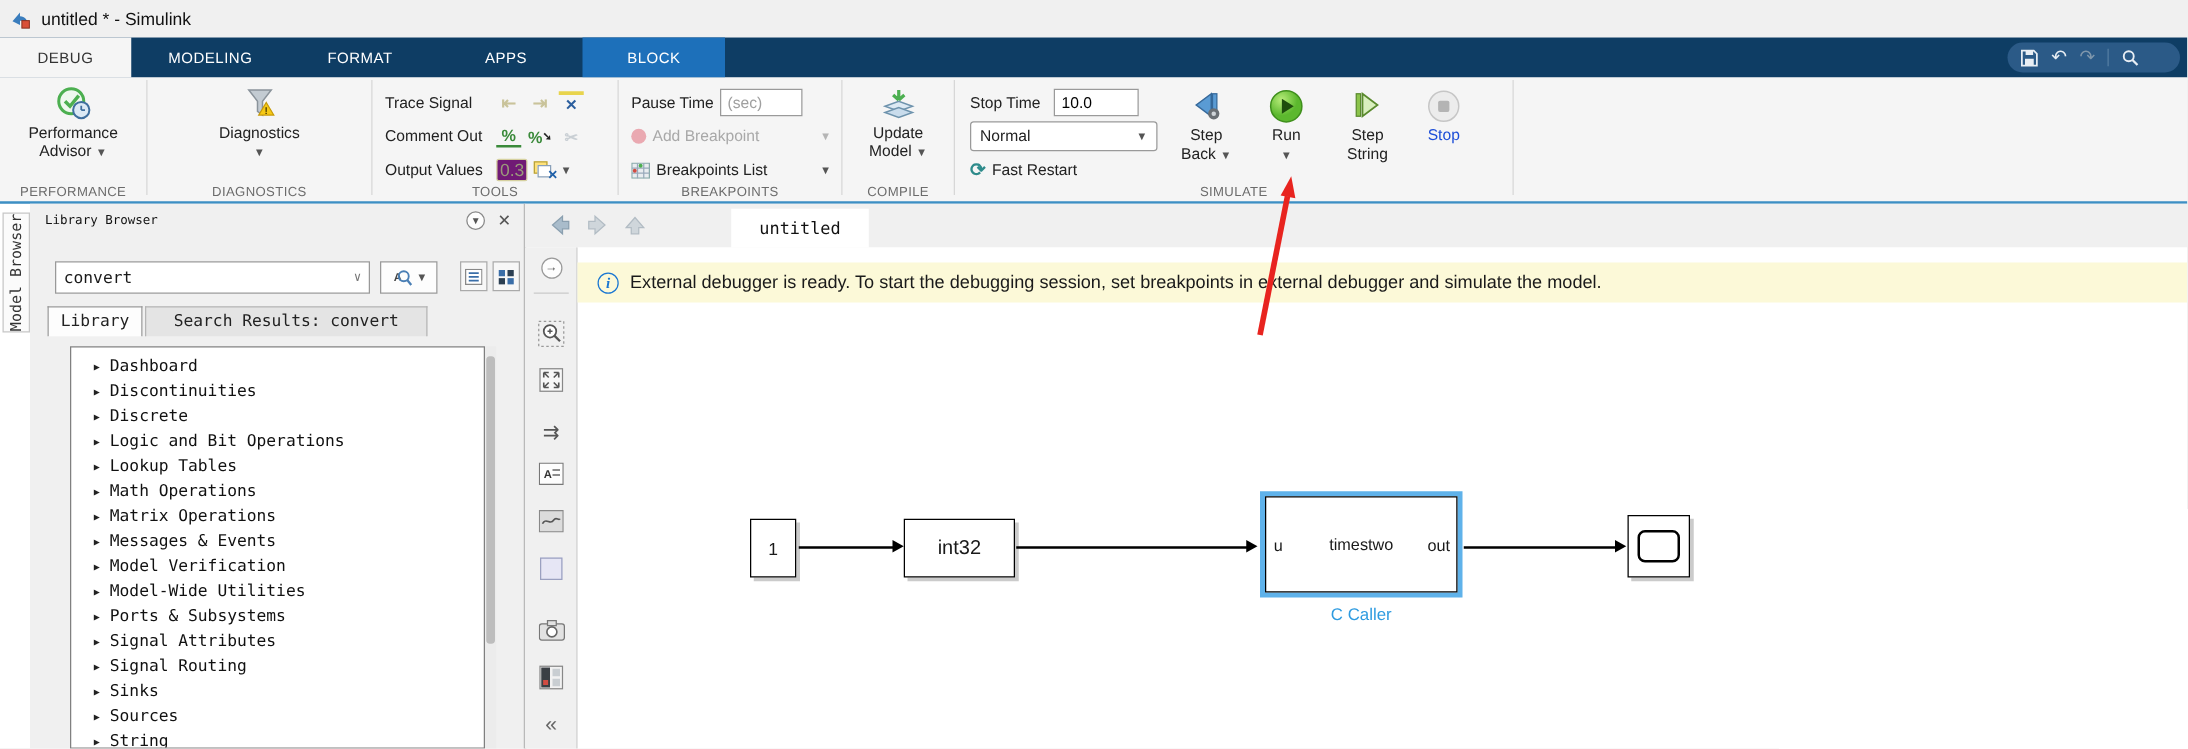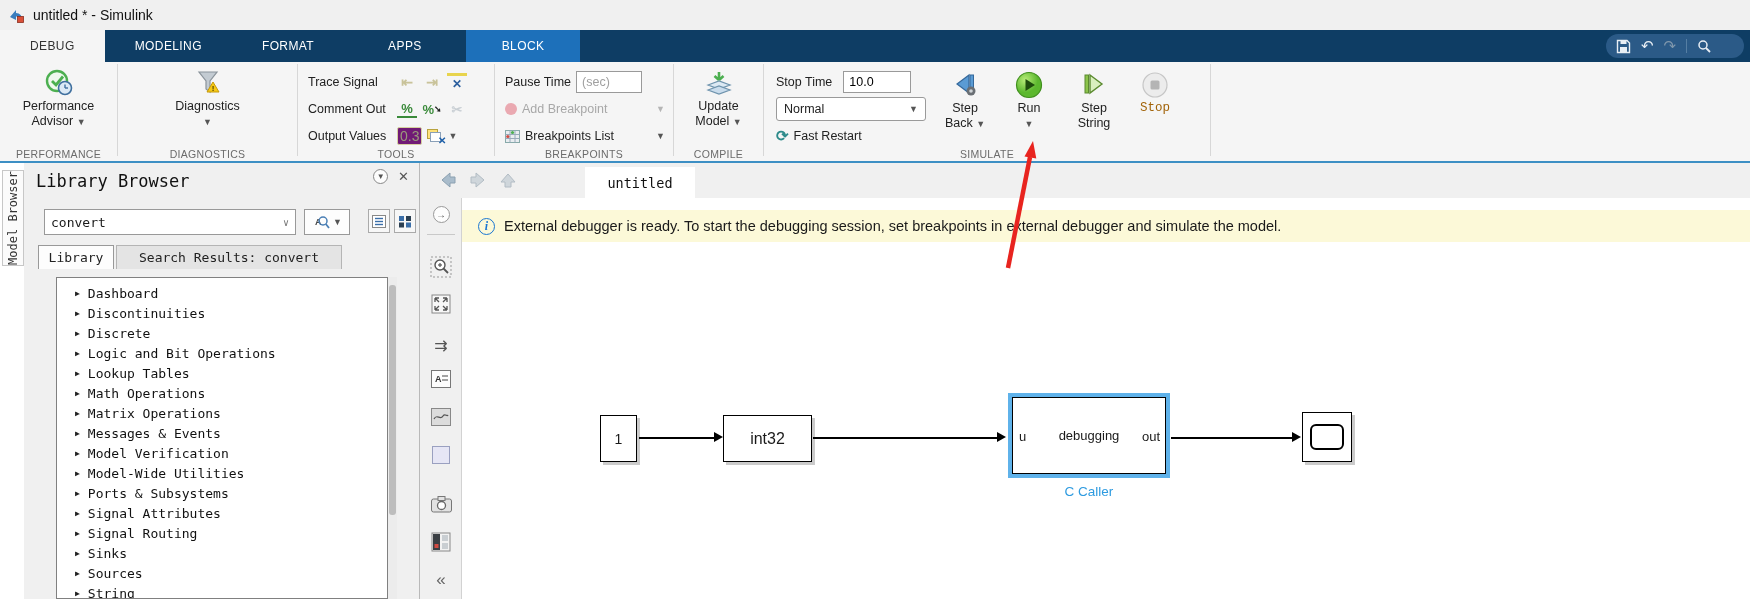--- a/index.html
+++ b/index.html
@@ -27,21 +27,21 @@
   .ribbon { position:absolute; left:0; top:62px; width:1750px; height:101px;
     background:#f5f5f5; border-bottom:2px solid #3d8fc4; display:flex; }
   .rsec { position:relative; height:99px; flex:0 0 auto; }
   .rsec .seclabel { position:absolute; bottom:1px; left:0; width:100%; text-align:center;
     font-size:10.5px; color:#6b6b6b; letter-spacing:.3px; }
   .rdiv { flex:0 0 1px; background:#d7d7d7; height:92px; margin-top:2px; }
   .bigbtns { display:flex; justify-content:center; gap:8px; padding-top:5px; }
   .bigbtn { display:flex; flex-direction:column; align-items:center; width:84px; cursor:default; }
   .bigbtn .bicon { height:32px; display:flex; align-items:center; justify-content:center; }
   .bigbtn .blabel { font-size:12.5px; color:#222; line-height:15px; text-align:center; }
-  .bigbtn.disabled .blabel { color:#a16207;font-family:Liberation Mono, monospace; }
+  .bigbtn.disabled .blabel { color:#1d4ed8; }
   .caret { font-size:9px; color:#555; }
   .rows { display:flex; flex-direction:column; gap:3px; padding:8px 8px 0 10px; }
   .rrow { display:flex; align-items:center; height:24px; gap:5px; font-size:12.5px; color:#222; }
   .gray { color:#a8a8a8; }
   
   .mini { display:inline-flex; align-items:center; justify-content:center;
     width:20px; height:18px; font-size:13px; }
   .pct { font-weight:bold; color:#3a8a3a; border-bottom:2px solid #3a8a3a; line-height:13px; }
   .pct2 { font-weight:bold; color:#3a8a3a; }
   .pctd { font-weight:bold; color:#c9cfd4; }
@@ -59,21 +59,21 @@
     display:flex; align-items:center; justify-content:space-between; padding:0 7px; font-size:12.5px; }
   .bpdot { width:12px; height:12px; border-radius:50%; background:#eaa9b1; display:inline-block; }
   
   .modeltab { position:absolute; left:2px; top:170px; width:22px; height:96px;
     background:#fbfbfb; border:1px solid #c7c7c7; display:flex; align-items:center; justify-content:center; }
   .modeltab span { writing-mode:vertical-rl; transform:rotate(180deg);
     font-family:"DejaVu Sans Mono", monospace; font-size:12px; color:#333; }
   .libpanel { position:absolute; left:24px; top:163px; width:396px; height:436px;
     background:#f0f0f0; border-right:1px solid #b9b9b9; }
   .libhead { position:absolute; left:12px; top:8px; font-family:"DejaVu Sans Mono", monospace;
-    font-size:17px; color:#111; }
+    font-size:10px; color:#111; }
   .libhead-icons { position:absolute; right:10px; top:6px; display:flex; gap:10px; align-items:center; }
   .circlecaret { width:15px; height:15px; border:1px solid #888; border-radius:50%;
     display:flex; align-items:center; justify-content:center; font-size:8px; color:#555; background:#fdfdfd; }
   .closex { color:#555; font-size:13px; }
   .searchrow { position:absolute; left:20px; top:46px; display:flex; align-items:center; }
   .combo { width:252px; height:26px; background:#fff; border:1px solid #999;
     display:flex; align-items:center; justify-content:space-between; padding:0 6px;
     font-family:"DejaVu Sans Mono", monospace; font-size:13px; }
   .searchbtn { margin-left:8px; width:46px; height:26px; border:1px solid #999; background:#fdfdfd;
     display:flex; align-items:center; justify-content:center; gap:3px; }
@@ -554,21 +554,21 @@
     <span>1</span>
   </div>
 
   <div class="blk" style="left:723px;top:415px;width:89px;height:47px;font-size:16px">
     <span>int32</span>
   </div>
 
   <div class="ccaller">
     <div class="inner">
       <span class="port" style="left:6px">u</span>
-      <span>debugging</span>
+      <span>timestwo</span>
       <span class="port" style="right:5px">out</span>
     </div>
   </div>
   <div class="clabel">C Caller</div>
 
   <div class="blk" style="left:1302px;top:412px;width:50px;height:50px">
     <span class="scopein"></span>
   </div>
 
   <div class="wire" style="left:639px;width:77px"></div>

